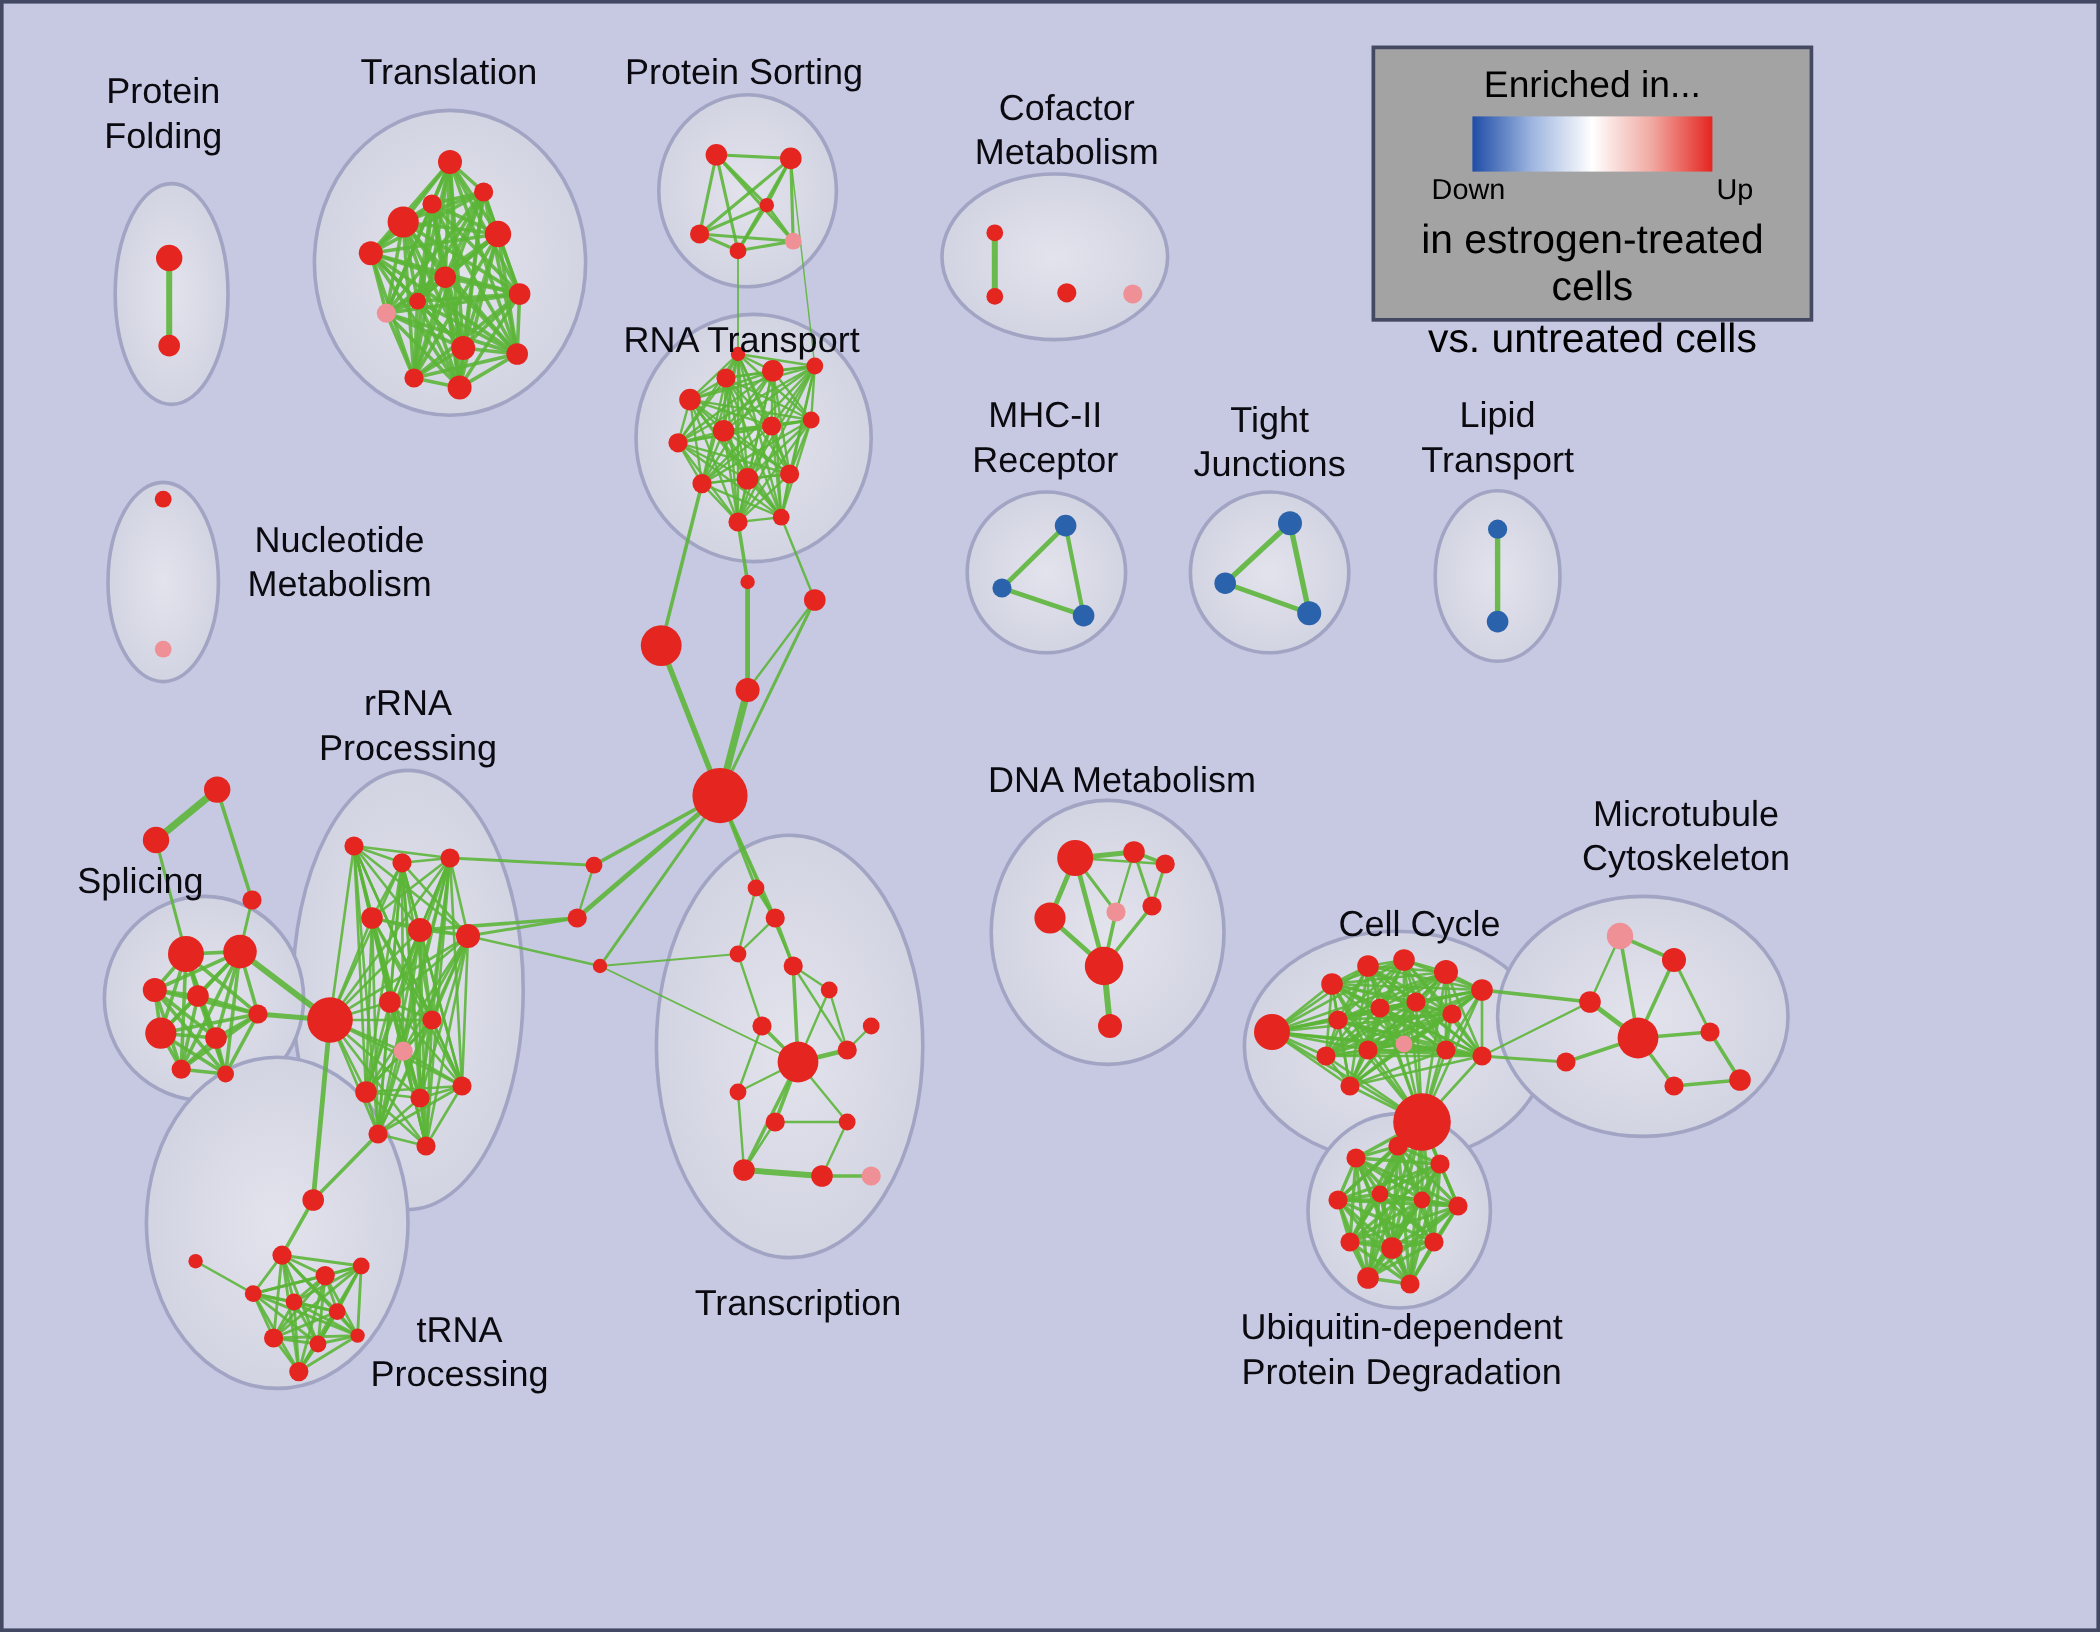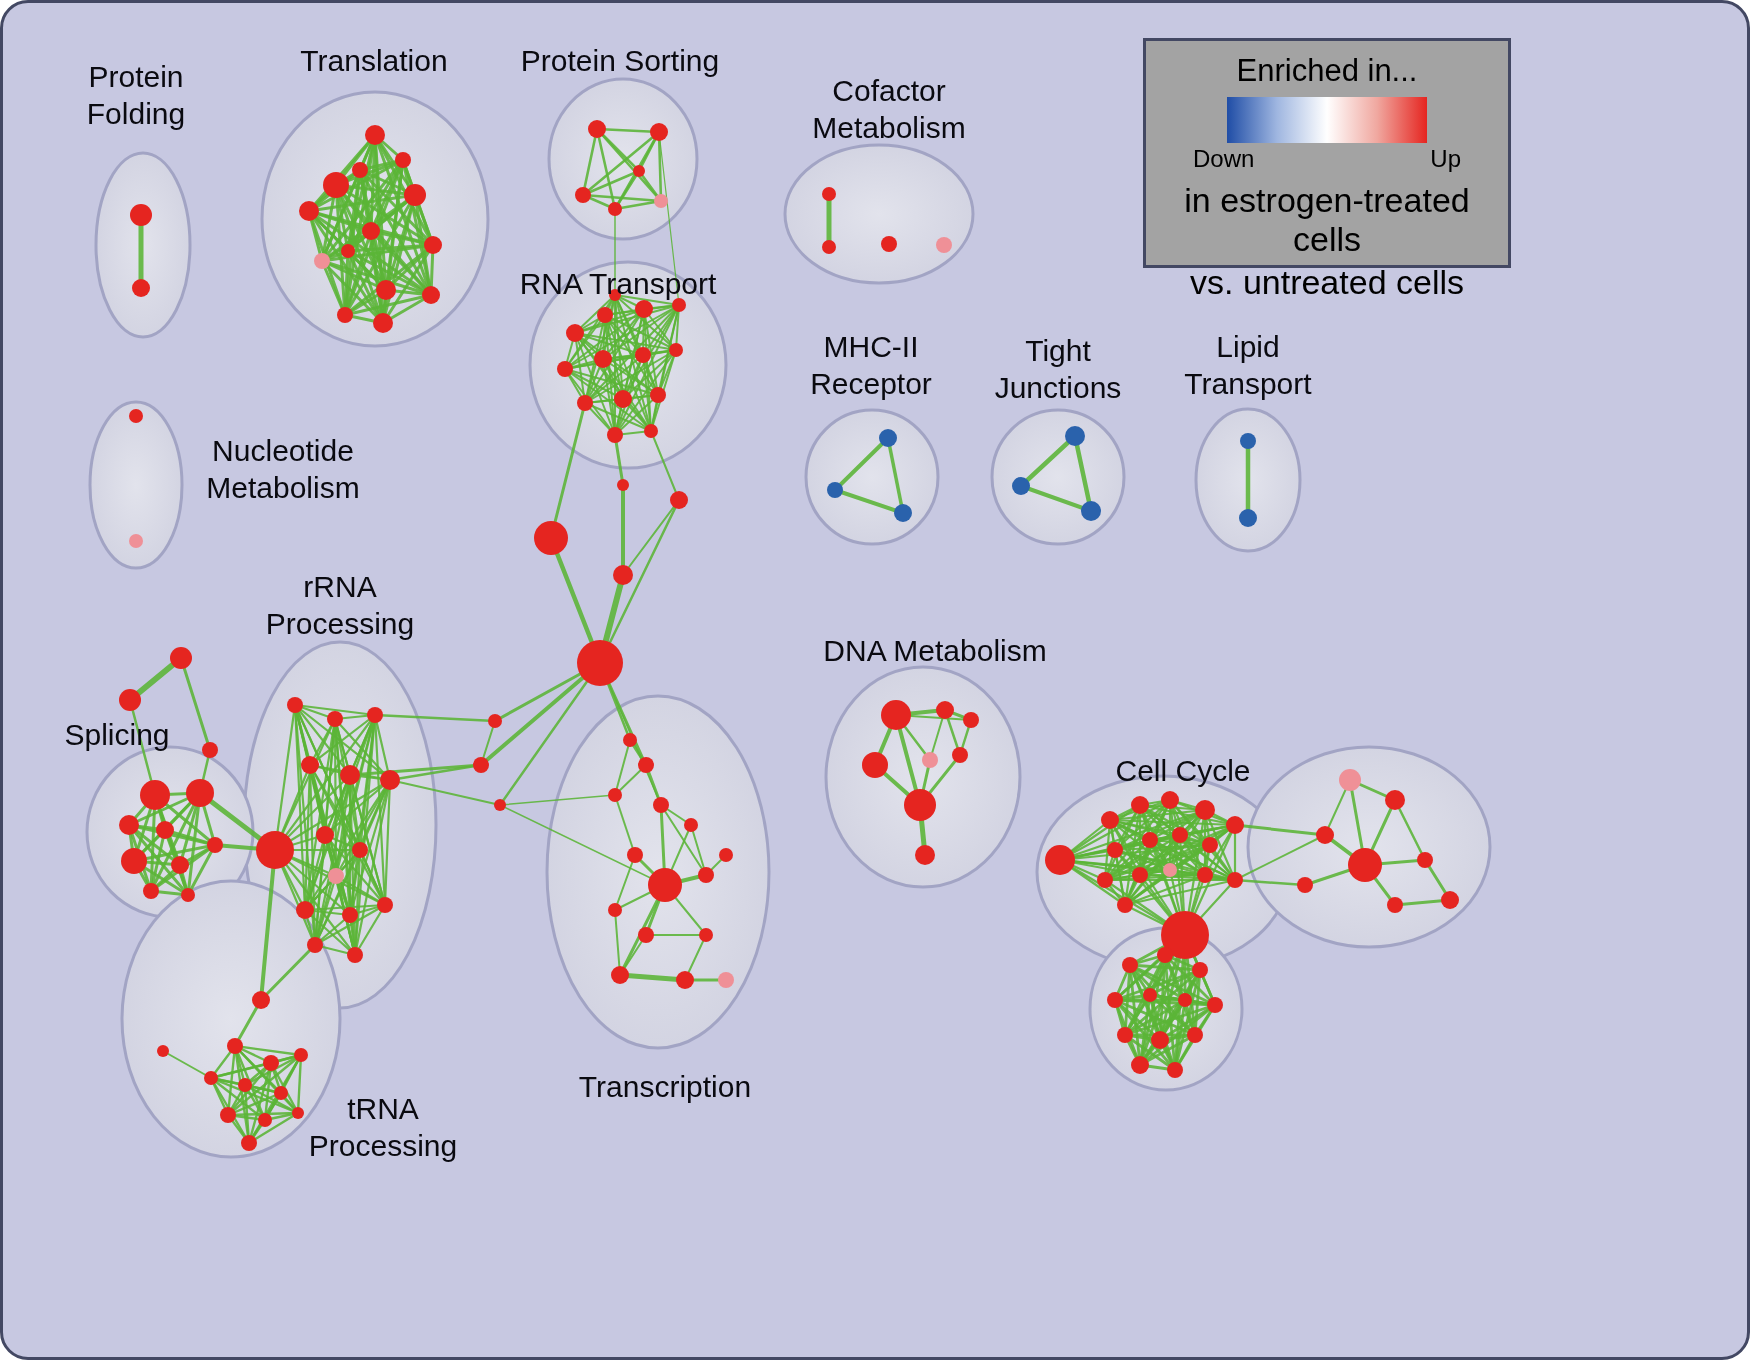--- a/index.html
+++ b/index.html
@@ -1,21 +1,20 @@
 <!DOCTYPE html>
 <html><head>
 <meta charset="utf-8">
 <style>
   * { margin:0; padding:0; box-sizing:border-box; }
   html,body { background:#ffffff; font-family:"Liberation Sans", sans-serif; }
   #figure {
     position:relative;
     width:1750px; height:1360px;
     overflow:hidden;
-    border-radius:28px;
   }
   #net { position:absolute; left:0; top:0; }
   #labels { position:absolute; left:0; top:0; width:100%; height:100%; pointer-events:none; }
   .cluster-label {
     position:absolute;
     transform:translateX(-50%);
     text-align:center;
     font-size:30px;
     line-height:1.22;
     color:#0a0a10;
@@ -929,23 +928,27 @@
 Receptor</div>
       <div class="cluster-label" style="left: 1055px; top: 330px; color: rgb(10, 10, 16);">Tight
 Junctions</div>
       <div class="cluster-label" style="left: 1245px; top: 326px; color: rgb(10, 10, 16);">Lipid
 Transport</div>
       <div class="cluster-label" style="left: 337px; top: 566px; color: rgb(10, 10, 16);">rRNA
 Processing</div>
       <div class="cluster-label" style="left: 114px; top: 714px; color: rgb(10, 10, 16);">Splicing</div>
       <div class="cluster-label" style="left: 932px; top: 630px; color: rgb(10, 10, 16);">DNA Metabolism</div>
       <div class="cluster-label" style="left: 1180px; top: 750px; color: rgb(10, 10, 16);">Cell Cycle</div>
+      <div class="cluster-label" style="left: 1402px; top: 658px; color: rgb(10, 10, 16);">Microtubule
+Cytoskeleton</div>
       <div class="cluster-label" style="left: 380px; top: 1088px; color: rgb(10, 10, 16);">tRNA
 Processing</div>
       <div class="cluster-label" style="left: 662px; top: 1066px; color: rgb(10, 10, 16);">Transcription</div>
+      <div class="cluster-label" style="left: 1165px; top: 1086px; color: rgb(10, 10, 16);">Ubiquitin-dependent
+Protein Degradation</div>
     </div>
 
   <div id="legend" style="background: #a3a3a3; border: 3px solid rgb(67, 72, 99);">
     <div class="legend-title">Enriched in...</div>
     <div class="legend-bar" id="gradient-bar" style="background: linear-gradient(to right, rgb(31, 77, 166), rgb(159, 182, 224), rgb(255, 255, 255), rgb(240, 168, 160), rgb(229, 37, 32));"></div>
     <div class="legend-updown">
       <span>Down</span>
       <span>Up</span>
     </div>
     <div class="legend-cap first">in estrogen-treated cells</div>

